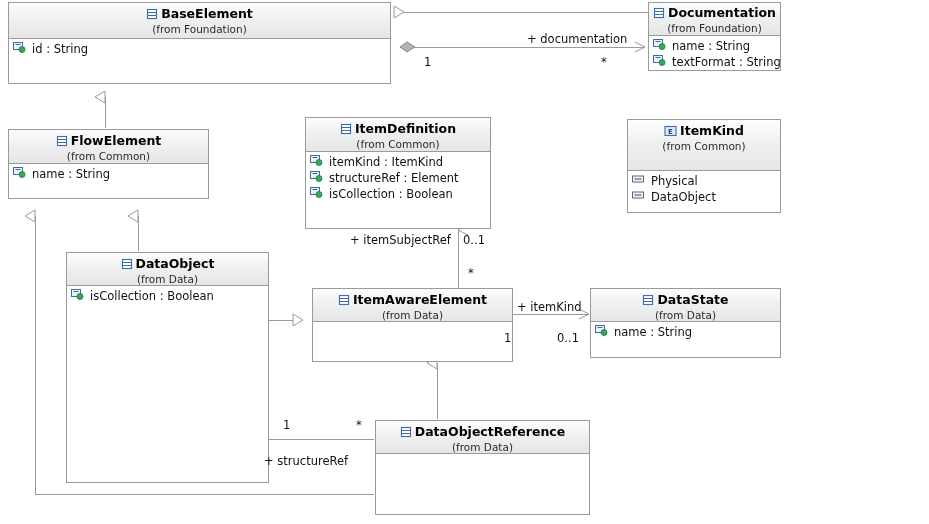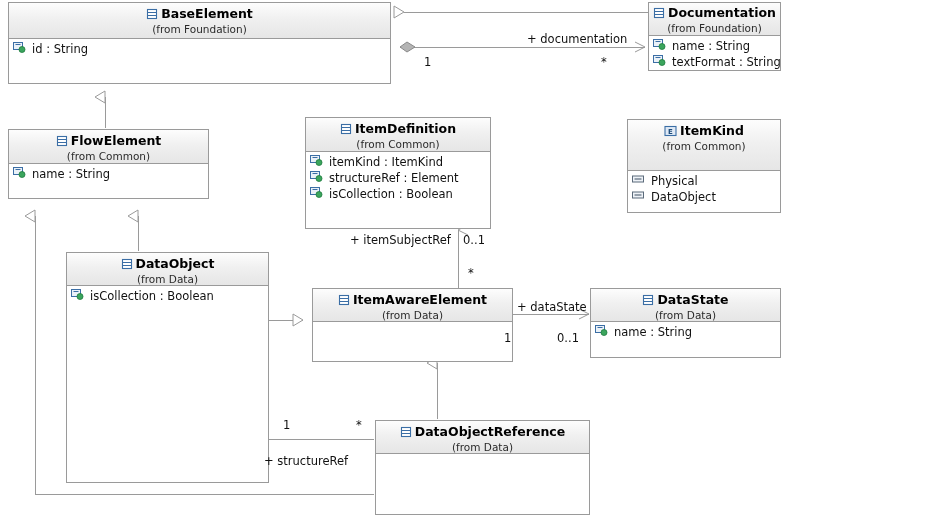--- a/index.html
+++ b/index.html
@@ -386,21 +386,21 @@
   </div>
 
   <div class="lbl" style="left:527px;top:33px;">+ documentation</div>
   <div class="mult" style="left:424px;top:56px;">1</div>
   <div class="mult" style="left:601px;top:56px;">*</div>
 
   <div class="lbl" style="left:350px;top:234px;">+ itemSubjectRef</div>
   <div class="mult" style="left:463px;top:234px;">0..1</div>
   <div class="mult" style="left:468px;top:267px;">*</div>
 
-  <div class="lbl" style="left:517px;top:301px;">+ dataState</div>
+  <div class="lbl" style="left:517px;top:301px;">+ itemKind</div>
   <div class="mult" style="left:504px;top:332px;">1</div>
   <div class="mult" style="left:557px;top:332px;">0..1</div>
 
   <div class="lbl" style="left:264px;top:455px;">+ structureRef</div>
   <div class="mult" style="left:283px;top:419px;">1</div>
   <div class="mult" style="left:356px;top:419px;">*</div>
 
 </div>
 
 </body></html>

